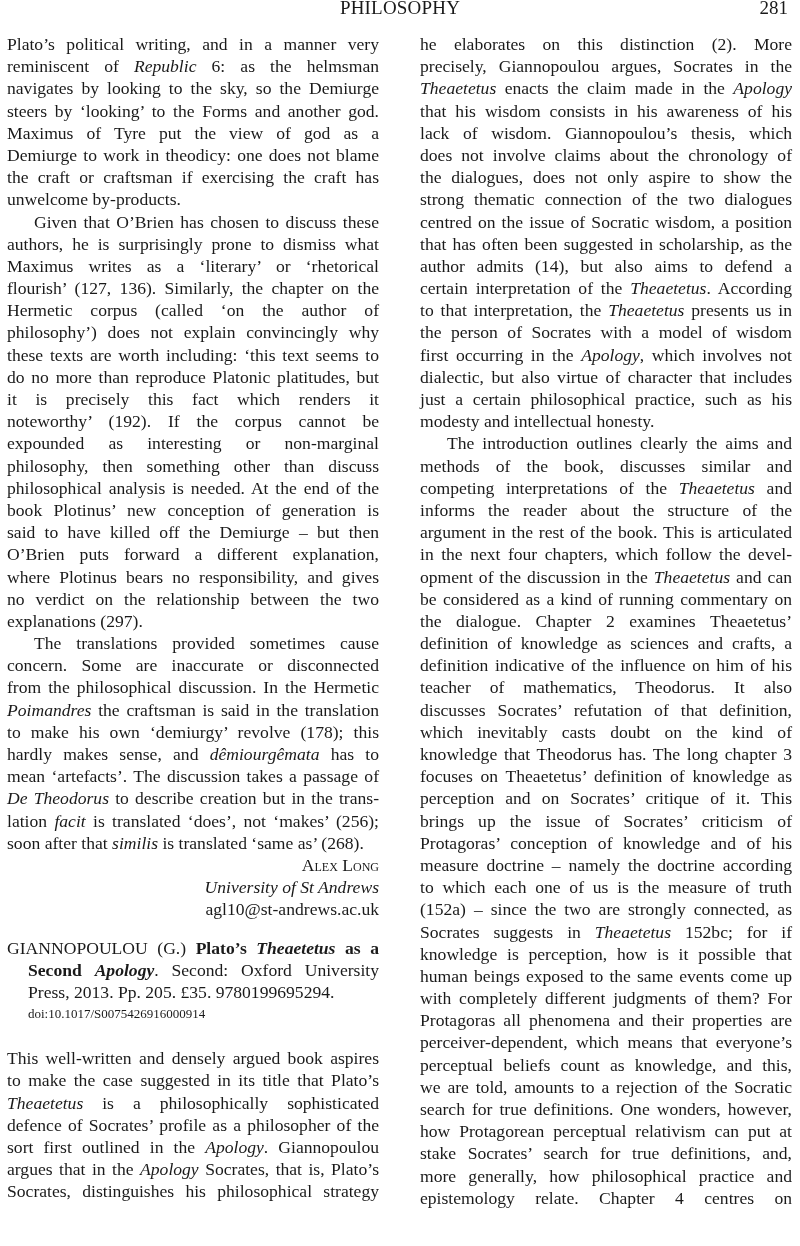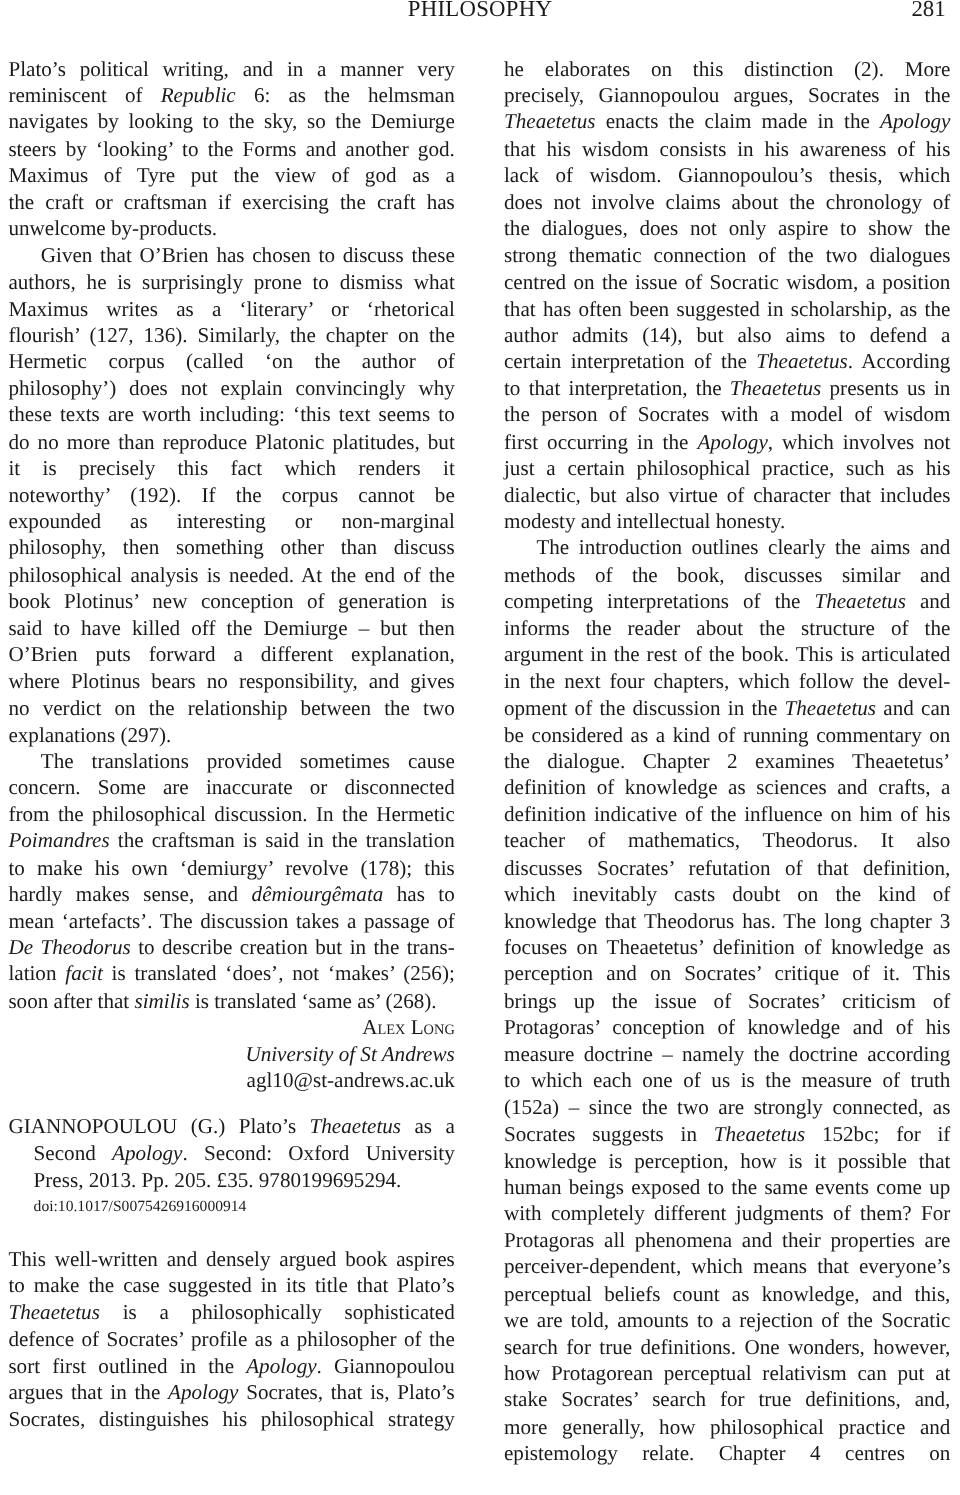--- a/index.html
+++ b/index.html
@@ -2,49 +2,50 @@
 <html><head>
 <meta charset="utf-8">
 <style>
   html, body { margin: 0; padding: 0; background: #ffffff; }
   body { width: 800px; height: 1246px; position: relative; overflow: hidden;
          font-family: "Liberation Serif", "DejaVu Serif", serif; color: #1a1a1a; }
   .running-head { position: absolute; top: 0; left: 0; width: 800px; height: 24px; }
   .rh-title { position: absolute; left: 0; width: 800px; top: -3px; text-align: center;
               font-size: 19px; letter-spacing: 0.2px; }
   .rh-page { position: absolute; right: 12px; top: -3px; font-size: 19px; }
-  .col { position: absolute; top: 46px; width: 372px; font-size: 17.6px; line-height: 22.2px; }
+  .col { position: absolute; top: 33px; width: 372px; font-size: 17.6px; line-height: 22.2px; }
   .col-left { left: 7px; }
   .col-right { left: 420px; }
   .line { display: block; height: 22.2px; white-space: nowrap; text-align: justify; text-align-last: justify; }
   .line.last { text-align-last: left; }
   .line.right { text-align: center; text-align-last: right; }
   .line.indent { padding-left: 27px; box-sizing: border-box; }
   .line.hang { padding-left: 21px; box-sizing: border-box; }
   .gap { display: block; }
   .sc { font-variant: small-caps; }
   .doi { font-size: 13px; }
   i { font-style: italic; }
-  b { font-weight: normal; margin-top: 32px; }
+  b { font-weight: bold; margin-top: 32px; }
 </style>
 </head>
 <body>
 
 <div class="running-head">
   <div class="rh-title">PHILOSOPHY</div>
   <div class="rh-page">281</div>
 </div>
 
 <div class="col col-left">
   <div id="left-lines">
       <span class="line"><span>Plato’s political writing, and in a manner very</span></span>
       <span class="line"><span>reminiscent of </span><i>Republic</i><span> 6: as the helmsman</span></span>
       <span class="line"><span>navigates by looking to the sky, so the Demiurge</span></span>
       <span class="line"><span>steers by ‘looking’ to the Forms and another god.</span></span>
       <span class="line"><span>Maximus of Tyre put the view of god as a</span></span>
+      <span class="line"><span>Demiurge to work in theodicy: one does not blame</span></span>
       <span class="line"><span>the craft or craftsman if exercising the craft has</span></span>
       <span class="line last"><span>unwelcome by-products.</span></span>
       <span class="line indent"><span>Given that O’Brien has chosen to discuss these</span></span>
       <span class="line"><span>authors, he is surprisingly prone to dismiss what</span></span>
       <span class="line"><span>Maximus writes as a ‘literary’ or ‘rhetorical</span></span>
       <span class="line"><span>flourish’ (127, 136). Similarly, the chapter on the</span></span>
       <span class="line"><span>Hermetic corpus (called ‘on the author of</span></span>
       <span class="line"><span>philosophy’) does not explain convincingly why</span></span>
       <span class="line"><span>these texts are worth including: ‘this text seems to</span></span>
       <span class="line"><span>do no more than reproduce Platonic platitudes, but</span></span>
@@ -102,22 +103,22 @@
       <span class="line"><span>does not involve claims about the chronology of</span></span>
       <span class="line"><span>the dialogues, does not only aspire to show the</span></span>
       <span class="line"><span>strong thematic connection of the two dialogues</span></span>
       <span class="line"><span>centred on the issue of Socratic wisdom, a position</span></span>
       <span class="line"><span>that has often been suggested in scholarship, as the</span></span>
       <span class="line"><span>author admits (14), but also aims to defend a</span></span>
       <span class="line"><span>certain interpretation of the </span><i>Theaetetus</i><span>. According</span></span>
       <span class="line"><span>to that interpretation, the </span><i>Theaetetus</i><span> presents us in</span></span>
       <span class="line"><span>the person of Socrates with a model of wisdom</span></span>
       <span class="line"><span>first occurring in the </span><i>Apology</i><span>, which involves not</span></span>
+      <span class="line"><span>dialectic, but also virtue of character that includes</span></span>
       <span class="line"><span>just a certain philosophical practice, such as his</span></span>
-      <span class="line"><span>dialectic, but also virtue of character that includes</span></span>
       <span class="line last"><span>modesty and intellectual honesty.</span></span>
       <span class="line indent"><span>The introduction outlines clearly the aims and</span></span>
       <span class="line"><span>methods of the book, discusses similar and</span></span>
       <span class="line"><span>competing interpretations of the </span><i>Theaetetus</i><span> and</span></span>
       <span class="line"><span>informs the reader about the structure of the</span></span>
       <span class="line"><span>argument in the rest of the book. This is articulated</span></span>
       <span class="line"><span>in the next four chapters, which follow the devel-</span></span>
       <span class="line"><span>opment of the discussion in the </span><i>Theaetetus</i><span> and can</span></span>
       <span class="line"><span>be considered as a kind of running commentary on</span></span>
       <span class="line"><span>the dialogue. Chapter 2 examines Theaetetus’</span></span>

